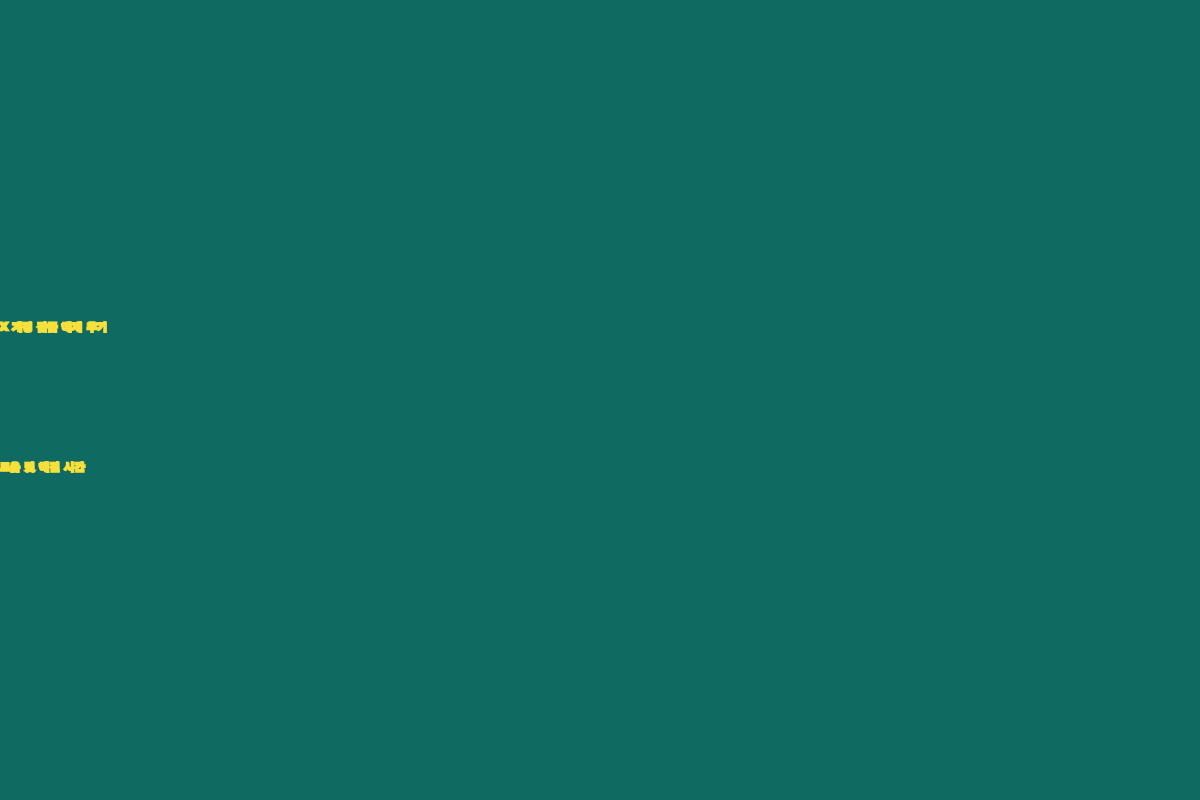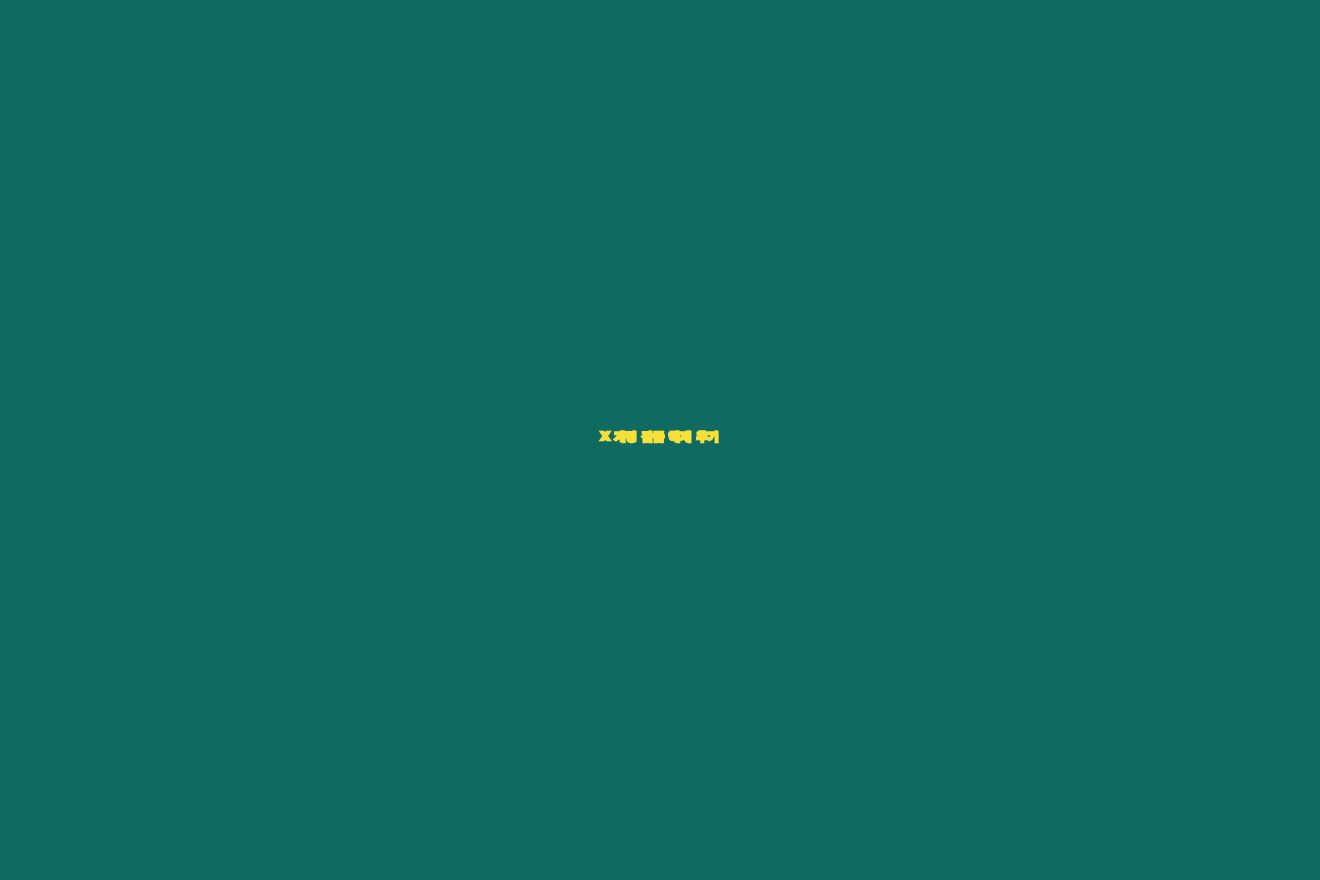--- a/index.html
+++ b/index.html
@@ -35,21 +35,20 @@
     justify-content: center;
     gap: 0;
     width: 100%;
     
     transform: translateY(-2px);
   }
 
   .headline-line {
     display: block;
     width: 100%;
-    text-align: center;
     color: #f8e03c;
     font-family: "DejaVu Sans", "Liberation Sans", sans-serif;
     font-weight: 700;
     font-size: 104px;
     line-height: 140px;
     letter-spacing: 0.012em;
     word-spacing: 0.10em;
     white-space: nowrap;
     
     -webkit-font-smoothing: antialiased;
@@ -68,16 +67,17 @@
 </style>
 </head>
 <body>
 
 <div class="banner" style="background-color: rgb(15, 107, 98);">
 
   <div class="headline">
 
     <span class="headline-line line-1" style="color: rgb(248, 224, 60); -webkit-text-stroke: 2.5px rgb(248, 224, 60); font-size: 10px;">X 계정 잠금 해제 후기</span>
 
+    <span class="headline-line line-2" style="color: rgb(248, 224, 60); -webkit-text-stroke: 2.5px rgb(248, 224, 60); font-size: 10px;">모음 및 해결 시간</span>
 
   </div>
 
 </div>
 
 </body></html>

